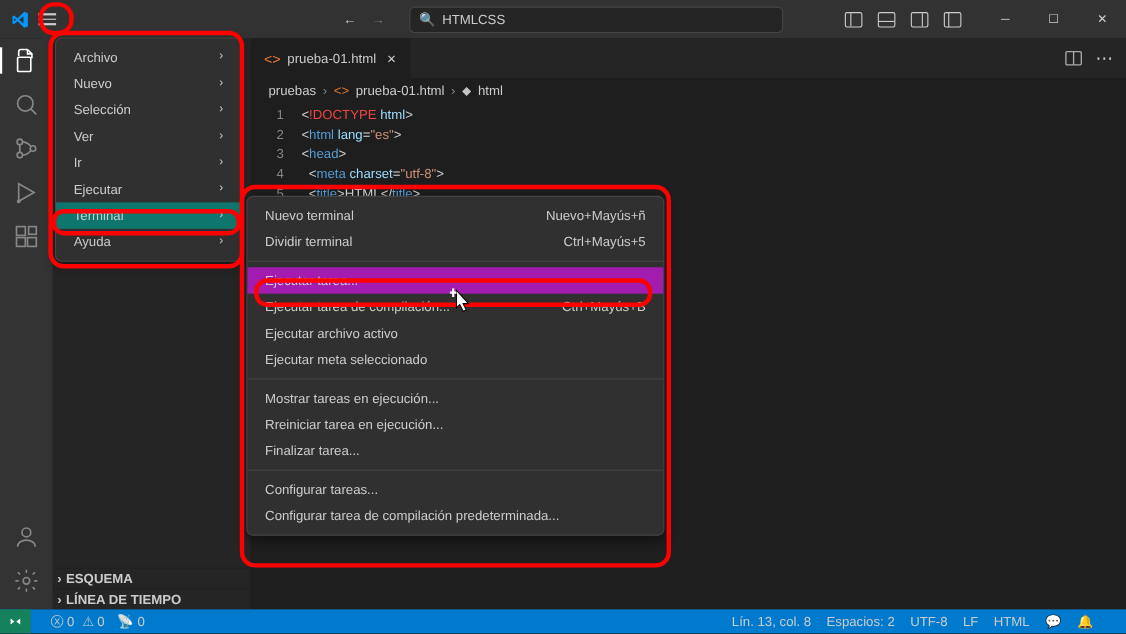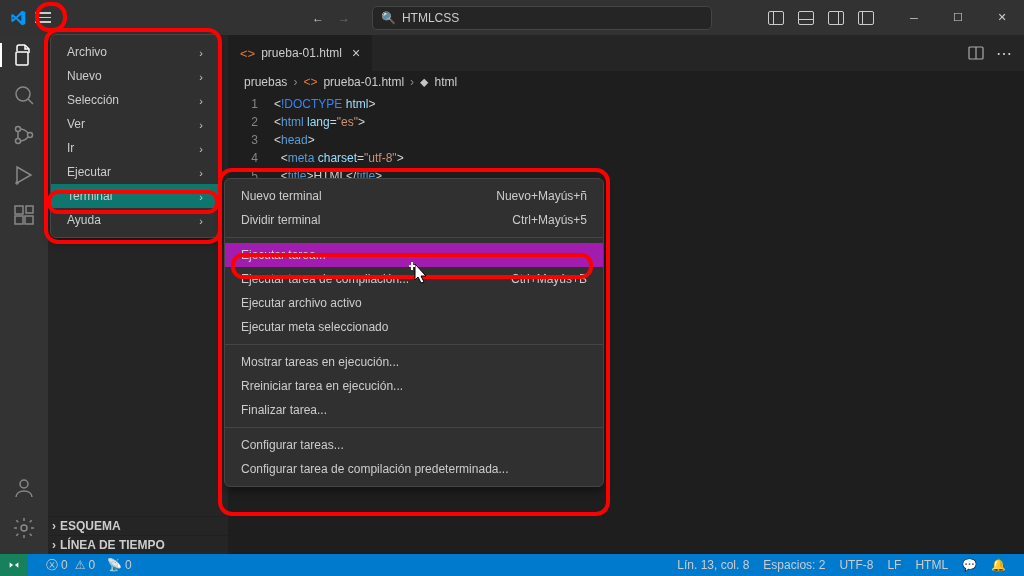--- a/index.html
+++ b/index.html
@@ -46,45 +46,45 @@
 .breadcrumb .bc-icon{color:#e37933}
 .breadcrumb .bc-icon2{color:#c5c5c5}
 .code{font-family:Consolas,Menlo,monospace;font-size:13px;line-height:18px;padding-left:10px}
 .code-line{display:flex}
 .gutter{width:36px;text-align:right;color:#858585;padding-right:16px}
 .ln{white-space:pre}
 .tag{color:#569cd6}
 .attr{color:#9cdcfe}
 .str{color:#ce9178}
 .txt{color:#d4d4d4}
-.doctype{color:#3b82f6}
+.doctype{color:#ef4444}
 
 .menu{position:absolute;background:#303031;border:1px solid #454545;border-radius:6px;padding:5px 0;box-shadow:0 4px 10px rgba(0,0,0,.4)}
-.menu-item{padding:5px 16px;display:flex;justify-content:space-between;align-items:flex-end;gap:40px;color:#ccc;font-size:12.5px}
+.menu-item{padding:5px 16px;display:flex;justify-content:space-between;align-items:flex-start;gap:40px;color:#ccc;font-size:12.5px}
 .menu-item.hover{background:#0f766e}
 .menu-item.hl{background:#a21caf;color:#fff}
 .menu-item.disabled{color:#6b6b6b}
 .menu-item .chev{color:#ccc;font-size:11px}
 .menu-sep{height:1px;background:#454545;margin:5px 0}
 .menu1{left:50px;top:34px;width:170px}
 .menu2{left:224px;top:178px;width:380px}
 
 .highlight-ring{position:absolute;border:4px solid #ff0000;border-radius:14px;pointer-events:none}
 .hr1{left:35px;top:2px;width:32px;height:30px}
 .hr2{left:44px;top:28px;width:178px;height:216px}
 .hr3{left:47px;top:190px;width:172px;height:24px;border-radius:11px}
 .hr4{left:218px;top:168px;width:392px;height:348px}
 .hr5{left:231px;top:253px;width:362px;height:26px;border-radius:12px}
 
 .cursor{position:absolute;left:408px;top:262px;pointer-events:none}
 
 .statusbar{position:absolute;left:0;right:0;bottom:0;height:22px;background:#007acc;display:flex;align-items:center;color:#fff;font-size:11.5px}
 .sb-left{display:flex;align-items:center;gap:12px;padding-left:8px}
 .sb-remote{background:#16825d;height:22px;display:flex;align-items:center;padding:0 7px;margin-left:-8px;margin-right:6px}
-.sb-right{margin-left:auto;display:flex;align-items:flex-end;gap:14px;padding-right:18px}
+.sb-right{margin-left:auto;display:flex;align-items:flex-end;gap:14px;padding-right:30px}
 .sb-item{display:flex;align-items:center;gap:3px}
 </style>
 </head>
 <body>
 
 <div class="titlebar">
   <div class="tb-left">
     <svg class="vscode-logo" viewBox="0 0 24 24">
         <path fill="#0098ff" d="M23 3l-5-2-9 9-5-4-2 1v10l2 1 5-4 9 9 5-2V3zM4 14v-4l3 2-3 2zm13 3l-6-5 6-5v10z"></path>
       </svg>

